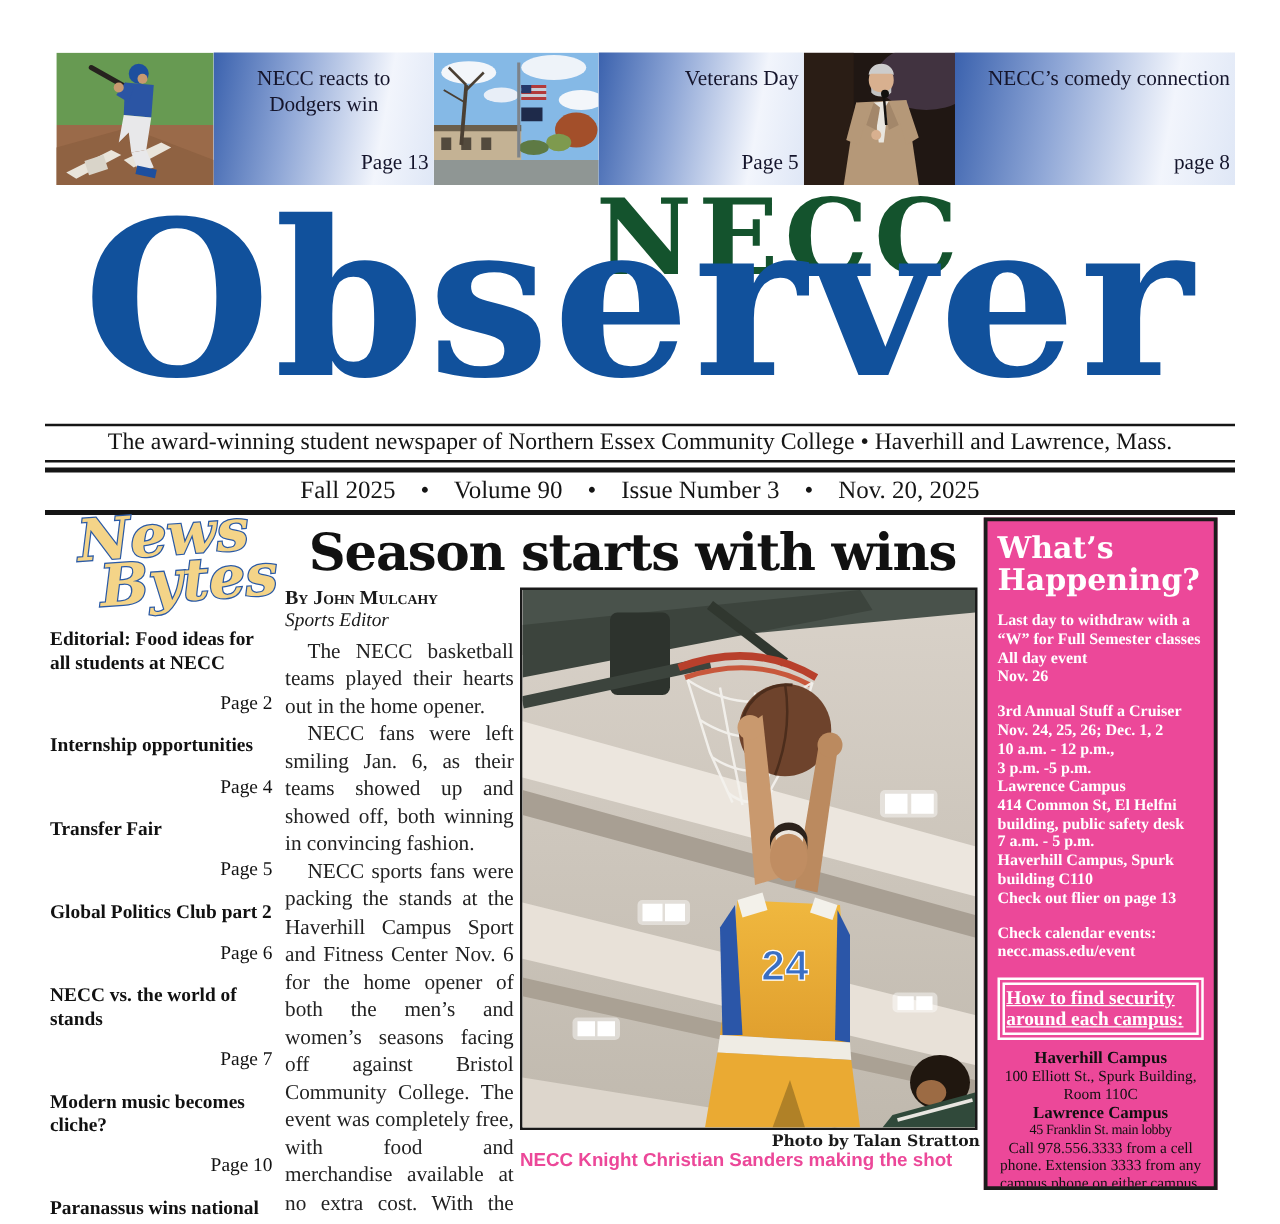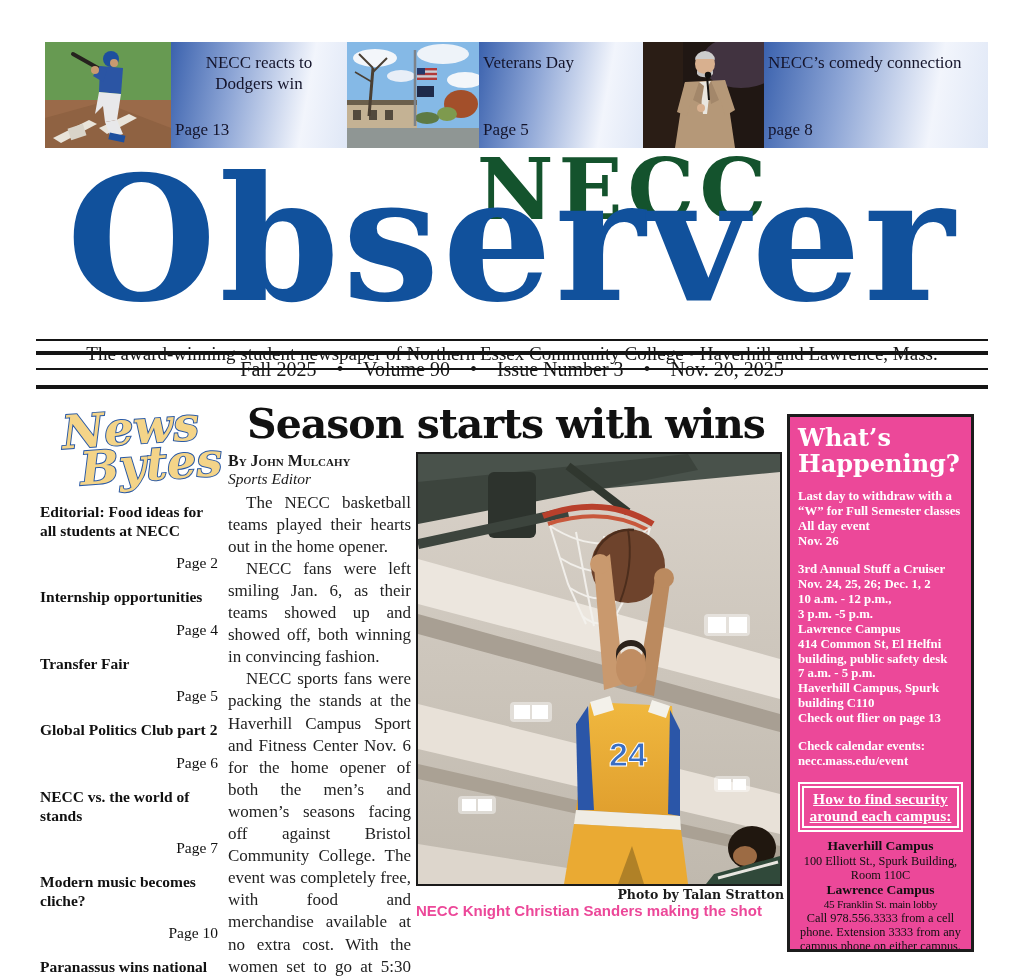--- a/index.html
+++ b/index.html
@@ -6,21 +6,21 @@
   body{
     width:1024px;height:979px;position:relative;background:#ffffff;
     font-family:"Liberation Serif",serif;color:#1a1a1a;overflow:hidden;
   }
   
   .banner{position:absolute;left:45px;top:42px;width:943px;height:106px;display:flex;}
   .teaser-photo{height:106px;flex:0 0 auto;overflow:hidden;}
   .teaser-photo svg{display:block;}
   .teaser-box{
     height:106px;flex:1 1 auto;display:flex;flex-direction:column;justify-content:space-between;
-    align-items:flex-start;padding:10px 4px 8px;box-sizing:border-box;
+    align-items:flex-end;padding:10px 4px 8px;box-sizing:border-box;
     background:linear-gradient(100deg,#3b62ae 0%,#8ea6d6 35%,#f2f5fc 75%,#dfe7f6 100%);
   }
   .teaser-title{font-size:17px;line-height:1.25;text-align:center;color:#14142b;}
   .teaser-page{font-size:17px;color:#14142b;}
   
   .masthead{position:absolute;left:0;top:148px;width:1024px;height:190px;}
   .masthead .necc{
     position:absolute;top:0;left:50%;transform:translateX(calc(-50% + 112px));
     font-family:"DejaVu Serif",serif;font-weight:bold;color:#14532d;
     font-size:84px;line-height:1;letter-spacing:5px;
@@ -30,41 +30,41 @@
     font-family:"DejaVu Serif",serif;font-weight:bold;color:#11519c;
     font-size:172px;line-height:0.95;letter-spacing:3px;
   }
   
   .tagline-bar{
     position:absolute;left:36px;top:339px;width:952px;
     border-top:2px solid #151515;border-bottom:2px solid #151515;
     padding:2px 0 3px;text-align:center;font-size:19px;color:#151515;
   }
   .issue-bar{
-    position:absolute;left:36px;top:351px;width:952px;
+    position:absolute;left:36px;top:374px;width:952px;
     border-top:4px solid #151515;border-bottom:4px solid #151515;
     padding:3px 0 4px;text-align:center;font-size:20px;color:#151515;white-space:pre;
   }
   
   .left-col{position:absolute;left:40px;top:405px;width:182px;}
   .newsbytes{position:relative;height:92px;margin-bottom:6px;}
   .nb-word{
     position:absolute;font-family:"DejaVu Serif",serif;font-style:italic;font-weight:bold;
     color:#f4d488;-webkit-text-stroke:2px #2b5aa5;paint-order:stroke fill;
     font-size:46px;line-height:1;transform:rotate(-4deg);
   }
   .nb-1{left:22px;top:0px;}
   .nb-2{left:40px;top:36px;}
   .nb-item-title{font-weight:bold;font-size:15.5px;line-height:1.2;color:#111;}
   .nb-item-page{text-align:right;font-size:15.5px;margin:14px 4px 16px 0;color:#111;}
   
   .center-col{position:absolute;left:228px;top:403px;width:556px;}
   .headline{
     font-family:"DejaVu Serif",serif;font-weight:bold;font-size:41px;line-height:1.05;
-    text-align:center;color:#111;letter-spacing:-1px;margin-bottom:6px;
+    text-align:center;color:#111;letter-spacing:-1px;margin-bottom:6px;margin-top:18px;
   }
   .story-row{display:flex;}
   .story-text{width:183px;flex:0 0 auto;}
   .byline{font-weight:bold;font-variant:small-caps;font-size:16px;line-height:1.1;}
   .byrole{font-style:italic;font-size:15.5px;margin-bottom:4px;}
   .story-text p{
     margin:0;font-size:17px;line-height:1.3;text-align:justify;text-indent:18px;color:#222;
   }
   .photo-wrap{margin-left:5px;width:368px;flex:0 0 auto;}
   .main-photo{border:2px solid #1a1a1a;display:block;}
@@ -77,21 +77,21 @@
     padding:8px 8px 6px;color:#ffffff;overflow:hidden;
   }
   .wh-title{
     font-family:"DejaVu Serif",serif;font-weight:bold;font-size:24px;line-height:1.08;
     margin-bottom:12px;letter-spacing:0px;
   }
   .wh-event{font-weight:bold;font-size:12.8px;line-height:1.17;margin-bottom:13px;}
   .sec-frame{border:2px solid #ffffff;padding:2px;margin:2px 0 6px;}
   .sec-frame-inner{border:2px solid #ffffff;padding:2px 1px;}
   .sec-heading{
-    font-weight:bold;font-size:15.5px;line-height:1.1;text-align:center;
+    font-weight:bold;font-size:15.5px;line-height:1.1;
     text-decoration:underline;color:#fff;
   }
   .sec-body{color:#101010;text-align:center;font-size:12.3px;line-height:1.15;}
   .sec-campus{font-weight:bold;font-size:13.5px;}
   .sec-small{font-size:11.3px;letter-spacing:-0.3px;}
   .sec-line{margin:0;}
 </style>
 </head>
 <body>
 

